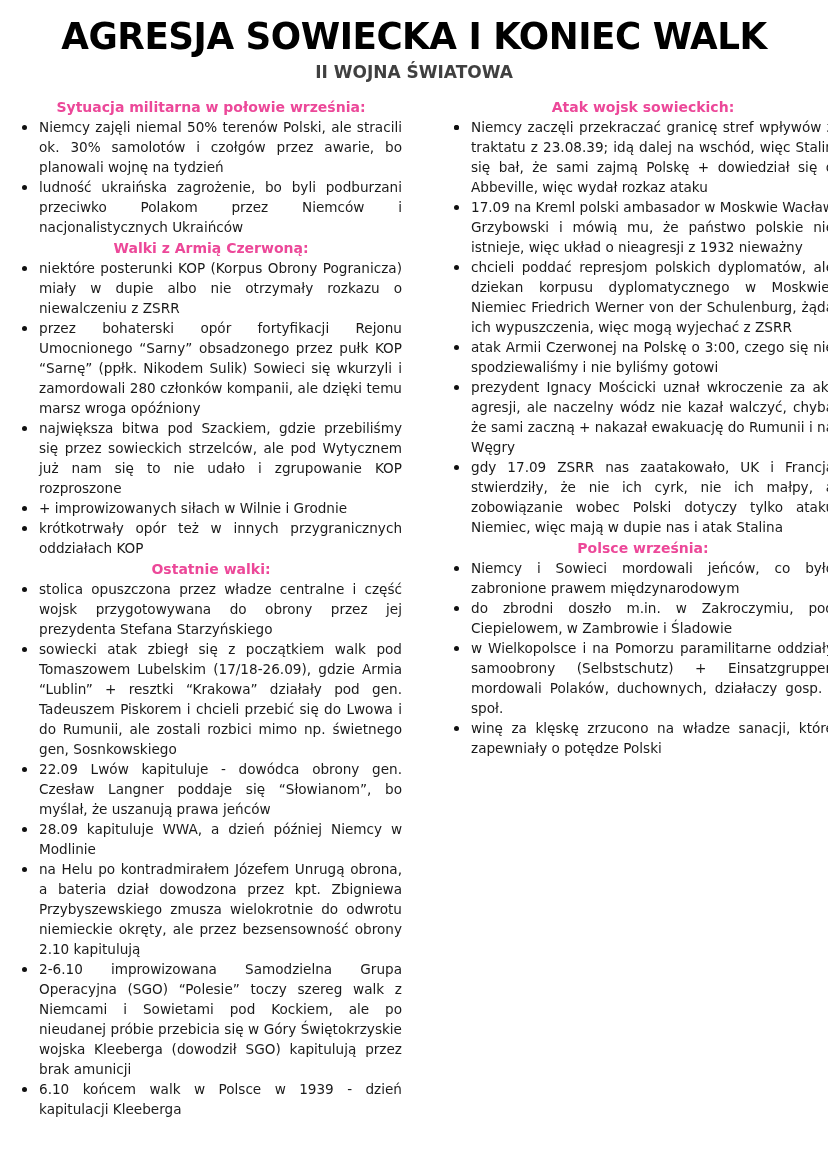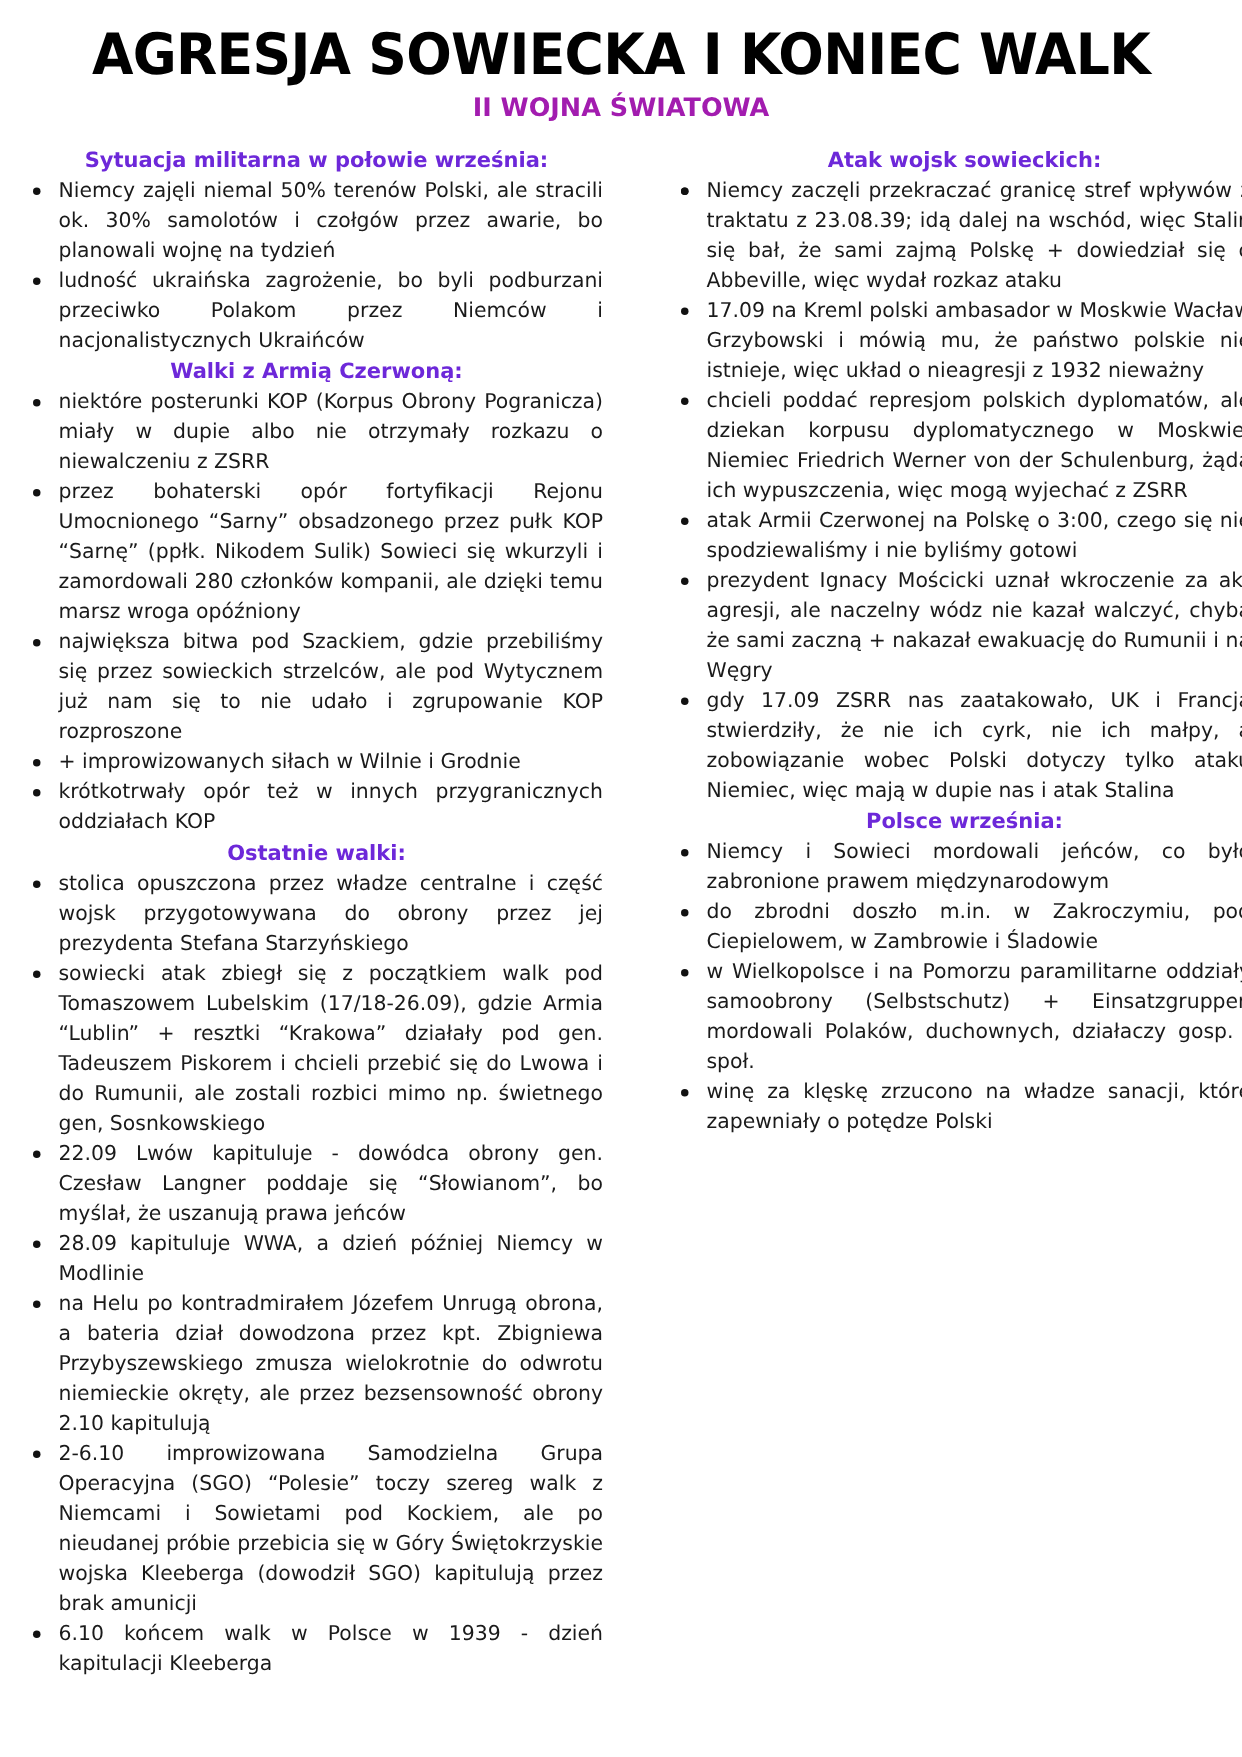--- a/index.html
+++ b/index.html
@@ -10,31 +10,31 @@
   }
   .title {
     position: absolute; left: 0; top: 12px; width: 828px; text-align: center;
     font-family: "DejaVu Sans", sans-serif; font-weight: bold;
     font-size: 38px; line-height: 48px; color: #000; letter-spacing: -0.5px;
     transform: scaleX(0.94); transform-origin: center;
   }
   .subtitle {
     position: absolute; left: 0; top: 60px; width: 828px; text-align: center;
     font-family: "DejaVu Sans", sans-serif; font-weight: bold;
-    font-size: 17px; line-height: 24px; color: #a21caf;
+    font-size: 17px; line-height: 24px; color: #404040;
   }
   .col {
     position: absolute; top: 97px;
     font-size: 13.6px; line-height: 20px;
   }
   .col.left { left: 20px; width: 382px; }
   .col.right { left: 452px; width: 382px; }
   .section-heading {
     text-align: center; font-weight: bold; font-size: 14px; line-height: 20px;
-    margin: 0; color: #6d28d9;
+    margin: 0; color: #ec4899;
   }
   ul { list-style: none; margin: 0; padding: 0; }
   li {
     position: relative; padding-left: 19px; text-align: justify;
     margin: 0;
   }
   li .bullet {
     position: absolute; left: 2px; top: 8px; width: 5px; height: 5px;
     border-radius: 50%; background: #111;
   }

